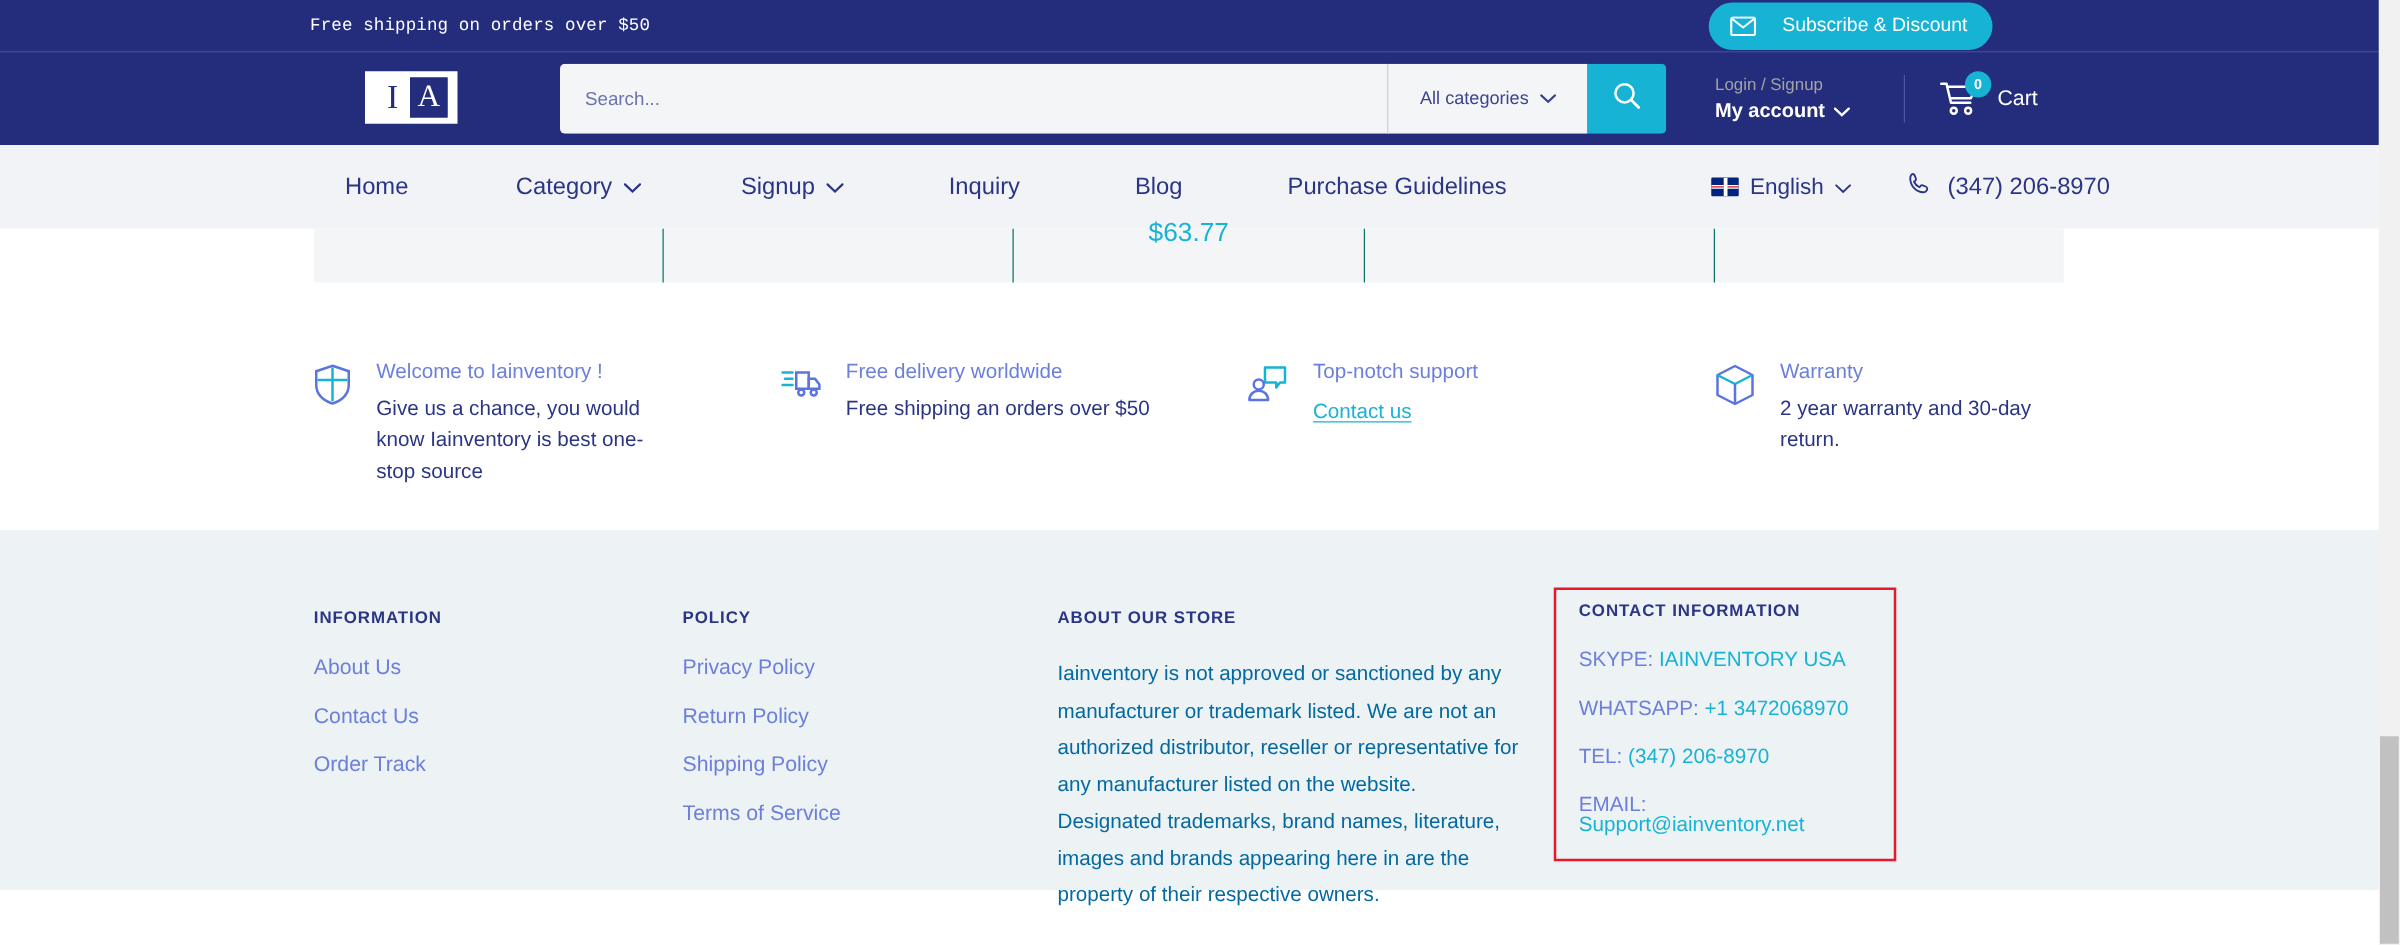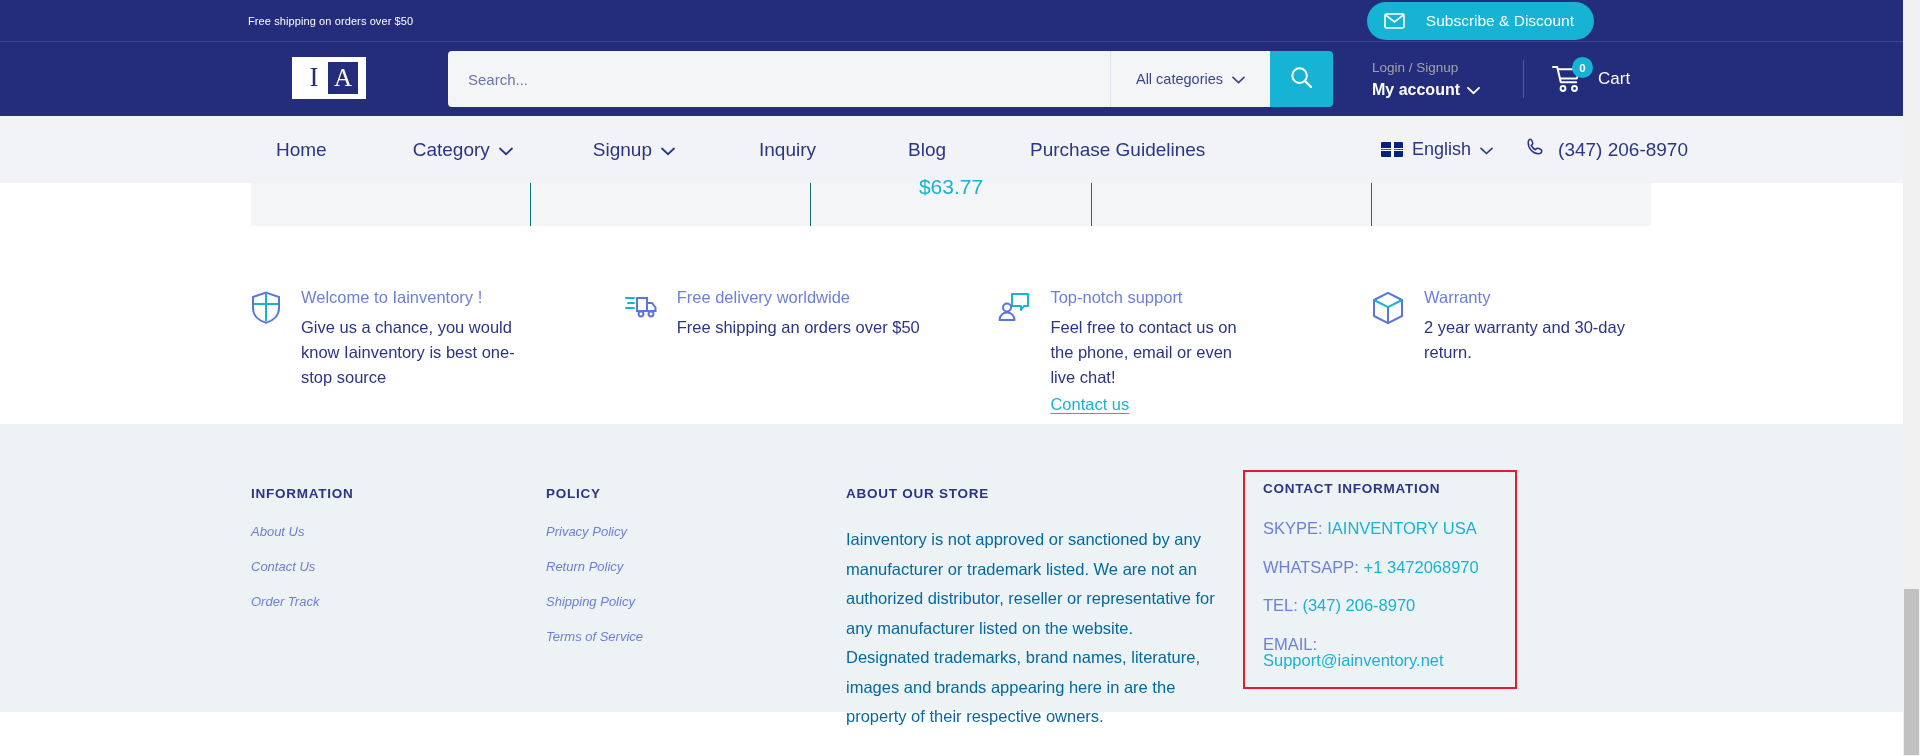--- a/index.html
+++ b/index.html
@@ -11,21 +11,21 @@
   }
   .page { position:relative; width:1920px; height:756px; }
 
   
   .announce {
     height:41px; background:#232d7c; position:relative;
     display:flex; align-items:center;
   }
   .announce-text {
     position:absolute; left:248px; top:50%; transform:translateY(-50%);
-    color:#ffffff; font-size:11px; letter-spacing:.1px;
+    color:#ffffff; font-size:14px; letter-spacing:.1px;font-family:Liberation Mono, monospace;
   }
   .subscribe-pill {
     position:absolute; right:326px; top:2px;
     height:38px; border-radius:19px; background:#17b3d4;
     display:flex; align-items:center; gap:21px;
     padding:0 20px 0 17px; color:#fff; font-size:15.5px;
     cursor:pointer;
   }
   .subscribe-pill svg { display:block; }
 
@@ -115,21 +115,21 @@
   .nav-item {
     color:#2b3585; font-size:19px; display:flex; align-items:center; gap:9px;
     cursor:pointer; padding:0 0;
   }
   .nav-gap-1 { margin-right:86px; }
   .nav-gap-2 { margin-right:80px; }
   .nav-gap-3 { margin-right:84px; }
   .nav-gap-4 { margin-right:92px; }
   .nav-gap-5 { margin-right:84px; }
   .nav-right {
-    position:absolute; right:232px; display:flex; align-items:center; gap:32px;
+    position:absolute; right:232px; display:flex; align-items:center; gap:44px;
   }
   .lang {
     display:flex; align-items:center; gap:9px; color:#2b3585; font-size:18px;
     cursor:pointer;
   }
   .flag {
     width:22px; height:15px; position:relative; display:inline-block;
     background:#00247d; overflow:hidden; border-radius:1px;
   }
   .flag::before, .flag::after {
@@ -189,22 +189,22 @@
   }
   .fcol-1 { width:295px; }
   .fcol-2 { width:300px; }
   .fcol-3 { width:370px; }
   .fcol-4 { width:280px; margin-left:45px; }
   .fhead {
     color:#2b3585; font-size:13.5px; font-weight:bold; letter-spacing:.75px;
     margin-bottom:24px;
   }
   .flink {
-    color:#6b7fdb; font-size:13px; line-height:1; margin-bottom:22px;
-    cursor:pointer; display:block;font-style:italic;
+    color:#6b7fdb; font-size:17px; line-height:1; margin-bottom:22px;
+    cursor:pointer; display:block;
   }
   .fpara { color:#0369a1; font-size:16.5px; line-height:1.79; }
 
   .contact-box {
     border:2px solid #e8192c; padding:9px 18px 18px 18px;
     margin-top:-16px; margin-left:-18px; width:274px;
   }
   .contact-line {
     font-size:16.5px; line-height:1; margin-bottom:22px;
     color:#6b7fdb;
@@ -402,21 +402,20 @@
       <div class="feature f3">
         <div class="f-icon">
           <svg width="32" height="32" viewBox="0 0 32 32">
             <path d="M14 3h16v12h-4l-3 4v-4h-9z" fill="none" stroke="#17b3d4" stroke-width="2" stroke-linejoin="round"></path>
             <circle cx="9" cy="16.5" r="4" fill="none" stroke="#5a74e0" stroke-width="2"></circle>
             <path d="M1.5 29c0-4.4 3.4-7.5 7.5-7.5s7.5 3.1 7.5 7.5z" fill="none" stroke="#5a74e0" stroke-width="2" stroke-linejoin="round"></path>
           </svg>
         </div>
         <div>
           <div class="f-title">Top-notch support</div>
-          <div class="f-desc" style="max-width:195px">Feel free to contact us on the phone, email or even live chat!</div>
           <a class="f-link">Contact us</a>
         </div>
       </div>
 
       <div class="feature f4">
         <div class="f-icon">
           <svg width="32" height="34" viewBox="0 0 32 34">
             <path d="M16 1.8L30 9v16l-14 7.2L2 25V9z" fill="none" stroke="#5a74e0" stroke-width="2" stroke-linejoin="round"></path>
             <path d="M2 9l14 7.2L30 9" fill="none" stroke="#17b3d4" stroke-width="2" stroke-linejoin="round"></path>
             <path d="M16 16.2V32.2" fill="none" stroke="#5a74e0" stroke-width="2"></path>

